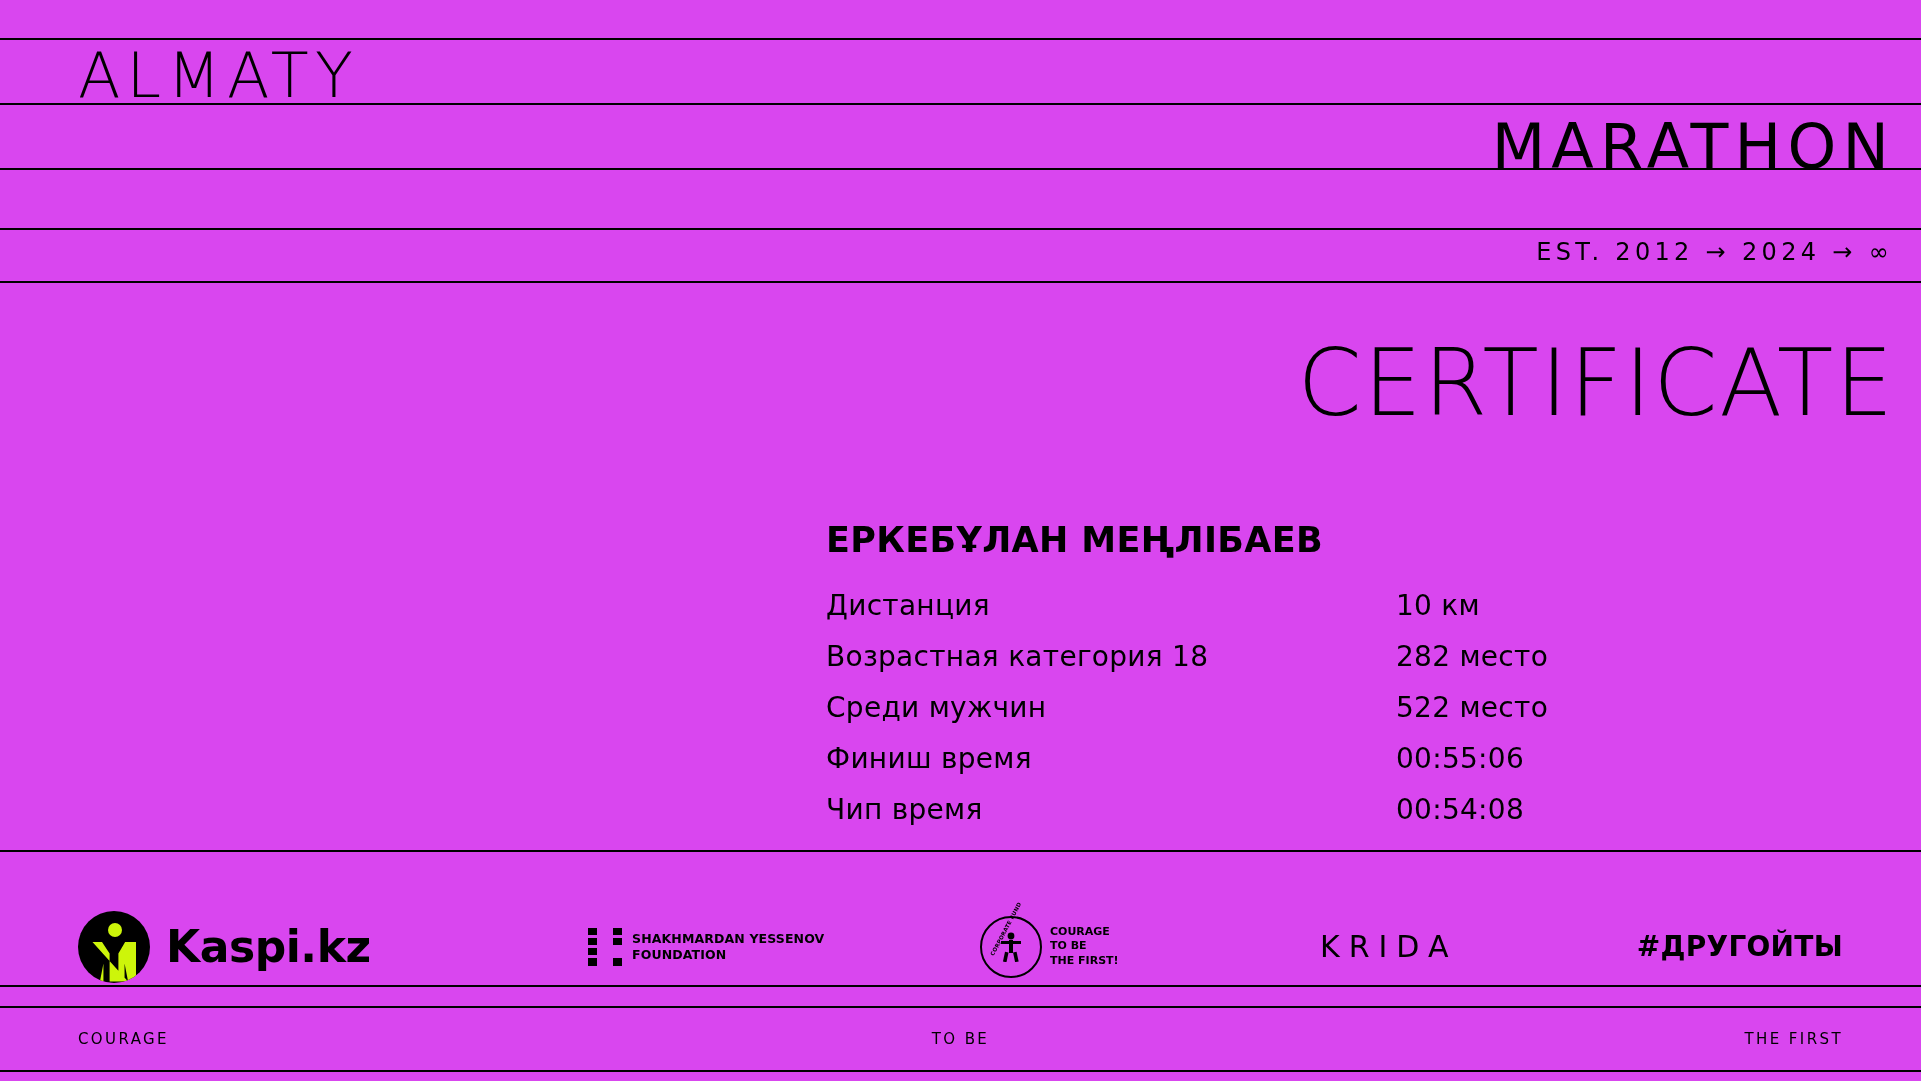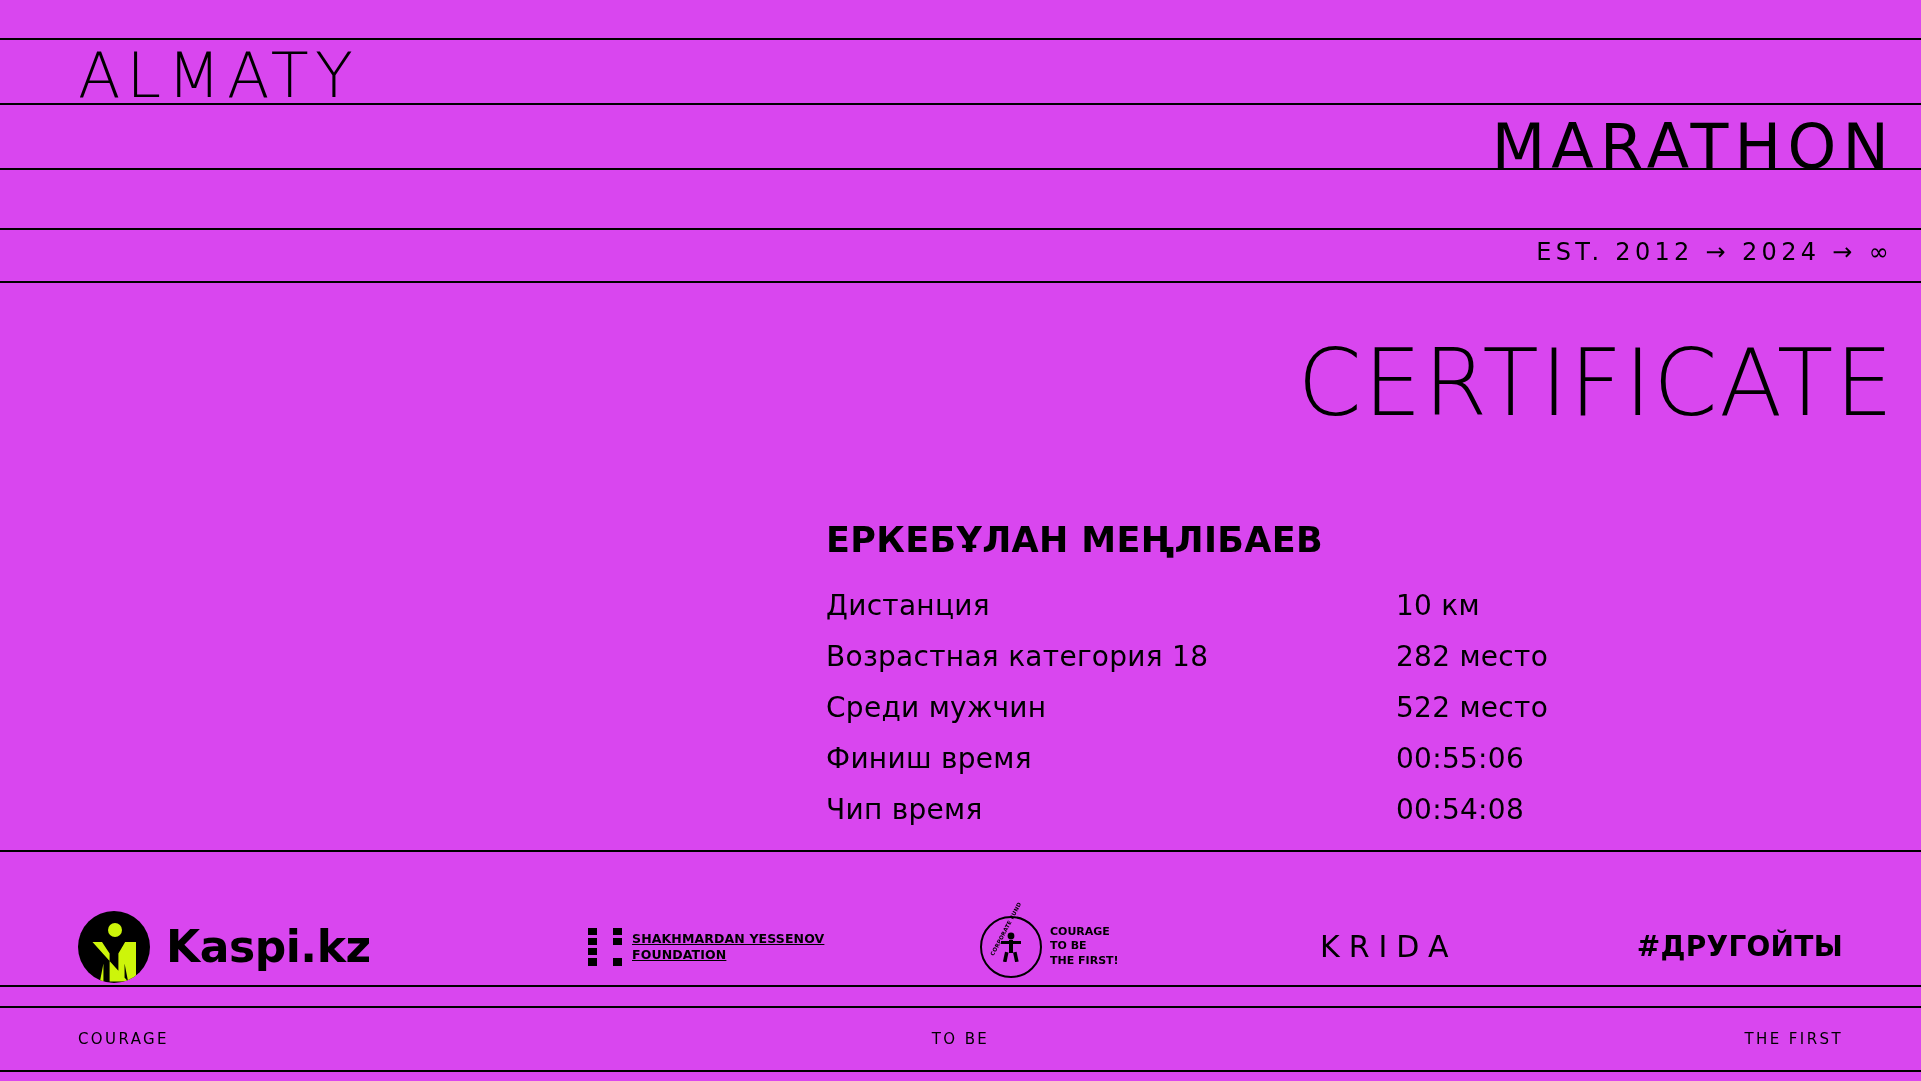--- a/index.html
+++ b/index.html
@@ -199,21 +199,20 @@
   }
   .yessenov-bars i { background: #000; display: block; }
   .yessenov-bars i.off { background: transparent; }
   .yessenov-text {
     font-size: 12.5px;
     font-weight: 700;
     line-height: 1.25;
     letter-spacing: 0.01em;
     font-family: "DejaVu Sans", sans-serif;
     white-space: nowrap;
-    text-decoration: underline;
   }
 
   .sponsor-courage { left: 980px; }
   .courage-badge {
     width: 62px;
     height: 62px;
     position: relative;
     margin-right: 8px;
   }
   .courage-ring {

